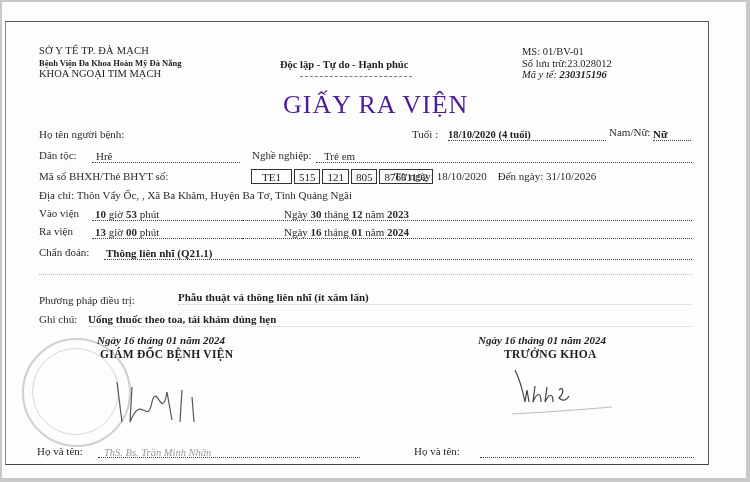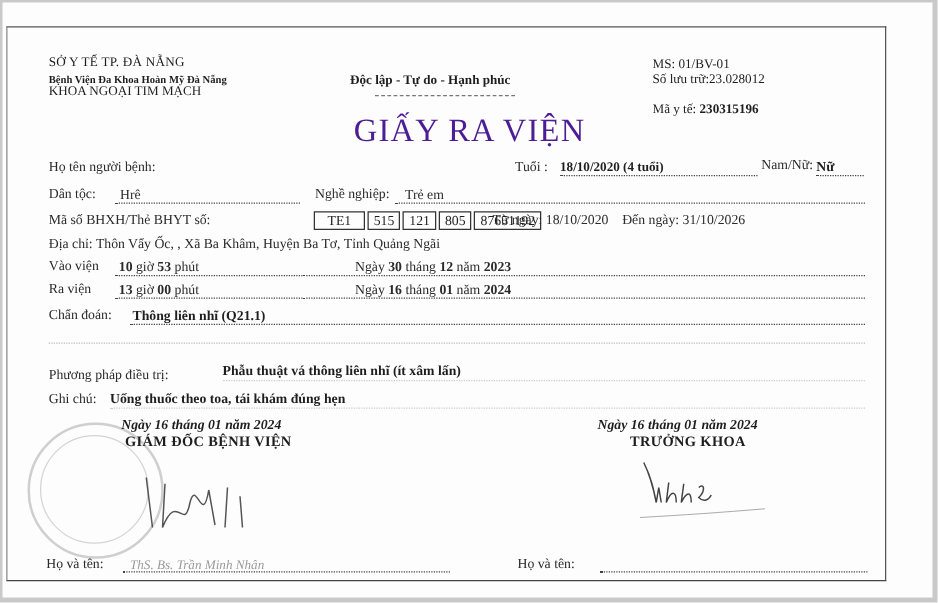--- a/index.html
+++ b/index.html
@@ -16,21 +16,21 @@
   }
   .abs { position:absolute; white-space:nowrap; }
   .org1 { left:37px; top:43px; font-size:10.5px; letter-spacing:0.2px; }
   .org2 { left:37px; top:56px; font-size:8.5px; font-weight:bold; }
   .org3 { left:37px; top:66px; font-size:10.5px; }
   .nat1 { left:222px; top:44px; font-size:11.5px; letter-spacing:0.2px; }
   .nat2 { left:278px; top:57px; font-size:10.5px; font-weight:bold; }
   .natline { left:298px; top:74px; width:112px; border-top:1px dashed #777; }
   .ms1 { left:520px; top:44px; font-size:10.5px; }
   .ms2 { left:520px; top:56px; font-size:10.5px; }
-  .ms3 { left:520px; top:80px; font-size:10.5px; }
+  .ms3 { left:520px; top:67px; font-size:10.5px;font-style:italic; }
   .ms3 b { font-weight:bold; }
   .title { left:281px; top:88px; font-size:26px; letter-spacing:1px; color:#4c1d95; }
   .lbl { font-size:11px; color:#2b2b2b; }
   .val { font-size:11px; font-weight:bold; }
   .dots { border-bottom:1.3px dotted #444; }
   .name-val { font-size:12px; font-weight:bold; font-style:italic; letter-spacing:0.5px; }
   .box-row { left:226px; top:167px; display:flex; height:15px;padding-left:23px; }
   .box { border:1px solid #333; font-size:11px; padding:0 4px; line-height:14px; margin-right:2px; }
   .sig-date { font-size:11px; font-style:italic; font-weight:bold; }
   .sig-title { font-size:11.5px; font-weight:bold; letter-spacing:0.3px; }
@@ -43,21 +43,21 @@
     border:1px solid rgba(120,120,120,0.3);
   }
   .faint { color:#9a9a9a; font-style:italic; font-size:10.5px; }
 </style>
 </head>
 <body>
 
 <div class="page">
   <div class="frame"></div>
 
-  <div class="abs org1">SỞ Y TẾ TP. ĐÀ NẴNG</div>
+  <div class="abs org1">SỞ Y TẾ TP. ĐÀ MẠCH</div>
   <div class="abs org2">Bệnh Viện Đa Khoa Hoàn Mỹ Đà Nẵng</div>
   <div class="abs org3">KHOA NGOẠI TIM MẠCH</div>
 
   <div class="abs nat2">Độc lập - Tự do - Hạnh phúc</div>
   <div class="abs natline"></div>
 
   <div class="abs ms1">MS: 01/BV-01</div>
   <div class="abs ms2">Số lưu trữ:23.028012</div>
   <div class="abs ms3">
     <span>Mã y tế:</span>

